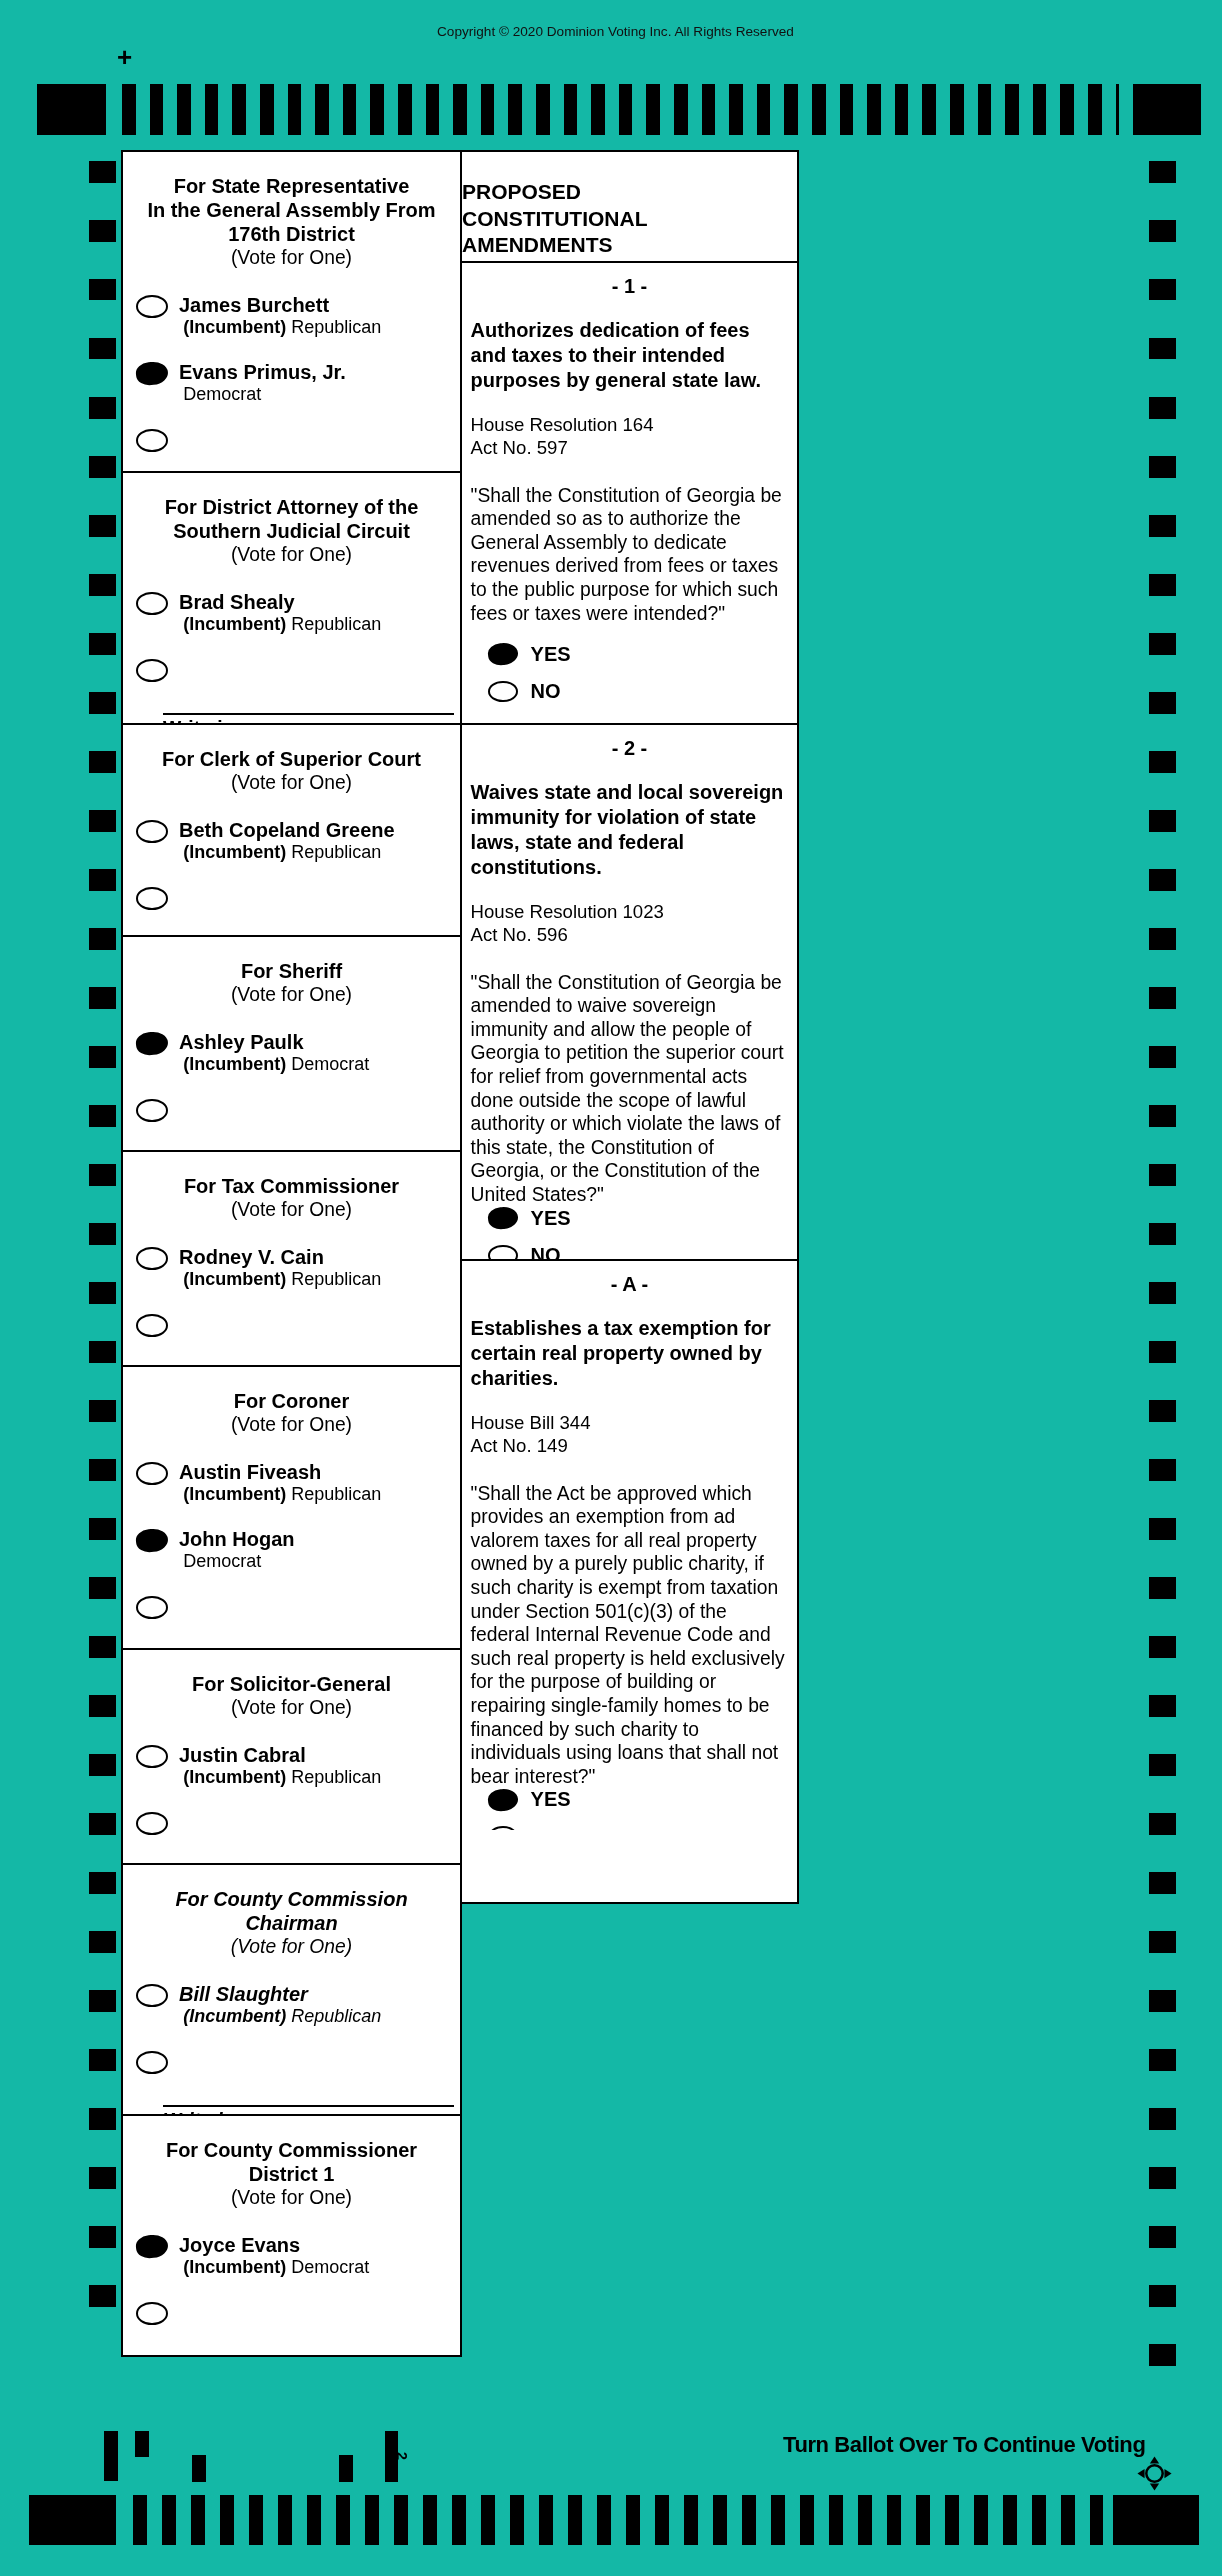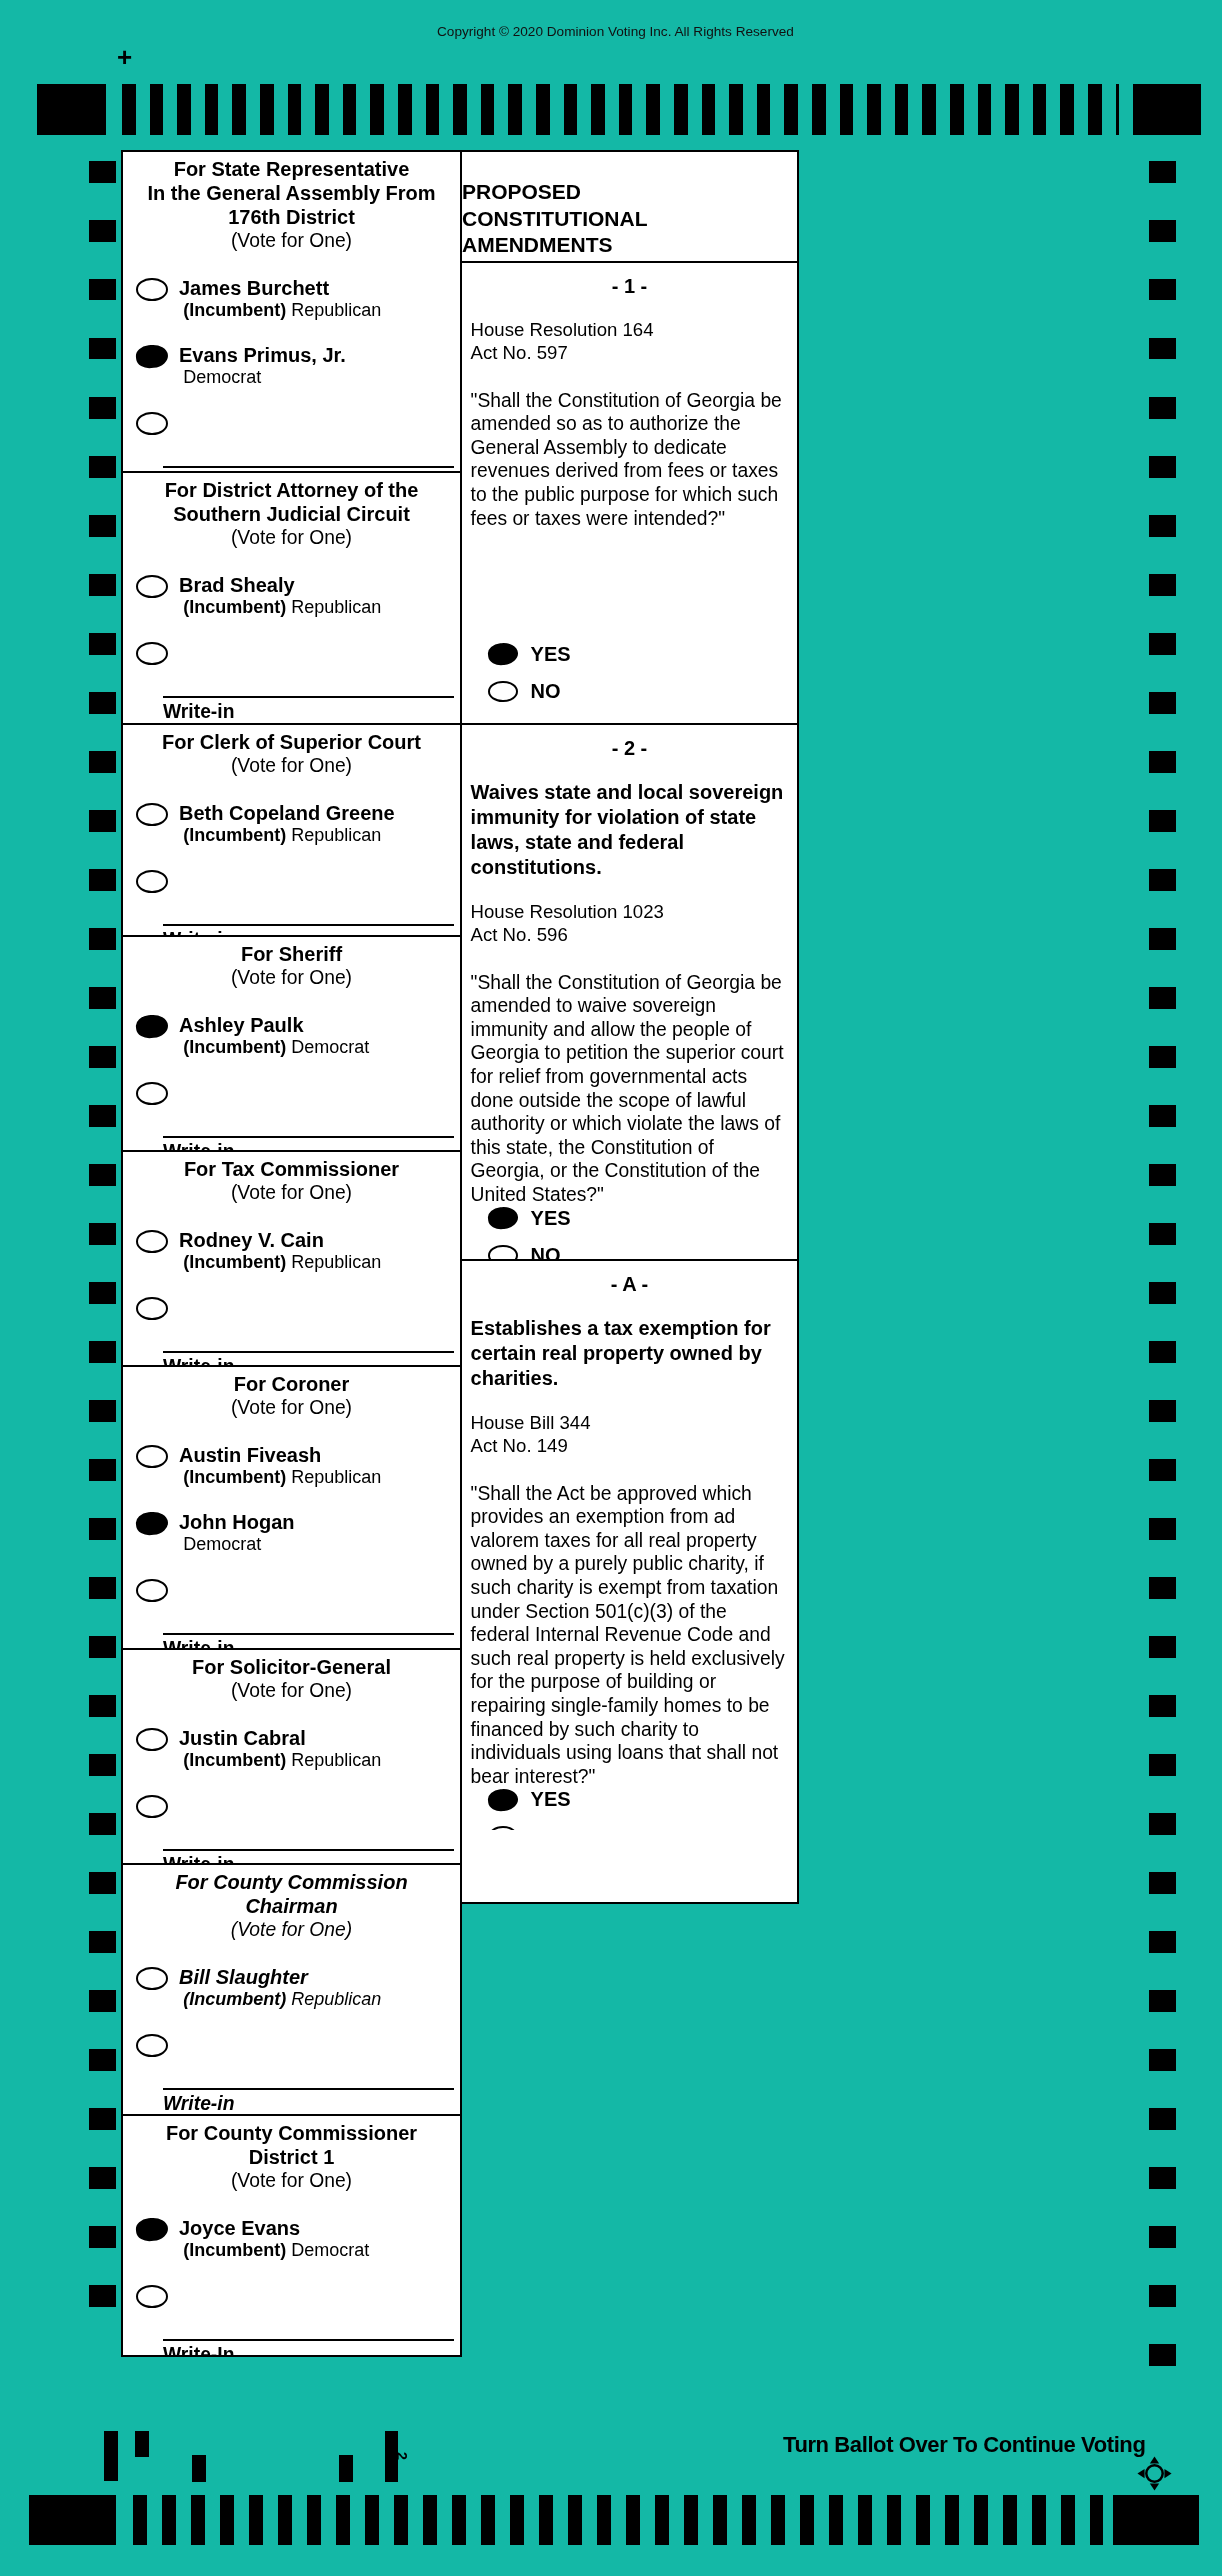--- a/index.html
+++ b/index.html
@@ -29,21 +29,21 @@
   .sheet-mark{position:absolute;left:398px;top:2448px;font-size:14.3px;font-weight:bold;
       transform:rotate(90deg);}
 
   
   .col{position:absolute;top:150px;box-sizing:border-box;border:2.1px solid #000;background:#fff;}
   .col-left{left:121px;width:341px;height:2207px;}
   .col-right{left:460px;width:339px;height:1754px;}
 
   
   .race{box-sizing:border-box;display:flex;flex-direction:column;overflow:hidden;
-        border-top:2.9px solid #000;padding-top:4px;}
+        border-top:2.9px solid #000;padding-top:21px;}
   .race:first-child{border-top:none;}
   .race-title{font-size:20px;font-weight:bold;text-align:center;line-height:24px;margin:1.4px 4.3px 0;}
   .race-instruction{font-size:19.3px;text-align:center;line-height:23.6px;margin-bottom:24px;}
   .cand{display:flex;margin:0 5.7px 24px 0;}
   .cand.empty{min-height:31.5px;}
   .bubble{flex:none;width:31.5px;height:23px;border:2.1px solid #000;border-radius:50%;
           background:#fff;box-sizing:border-box;}
   .bubble.filled{background:#000;border-radius:46% 54% 52% 48%;transform:rotate(-6deg);}
   .cand .bubble{margin:1.4px 11.5px 0 13px;}
   .cand-name{font-size:20px;font-weight:bold;line-height:23px;}
@@ -290,20 +290,21 @@
       </section>
     </div>
   <div class="col col-right" id="measures-col">
       <div class="mhead" style="height: 111px;">
         <div>PROPOSED</div>
         <div>CONSTITUTIONAL</div>
         <div>AMENDMENTS</div>
       </div>
       <section class="measure" style="height: 462px;">
         <div class="m-number">- 1 -</div>
+        <div class="m-summary">Authorizes dedication of fees and taxes to their intended purposes by general state law.</div>
         <div class="m-authority">
           <div>House Resolution 164</div>
           <div>Act No. 597</div>
         </div>
         <div class="m-question">"Shall the Constitution of Georgia be amended so as to authorize the General Assembly to dedicate revenues derived from fees or taxes to the public purpose for which such fees or taxes were intended?"</div>
         <div class="m-choices">
           <div class="choice">
             <div class="bubble filled"></div>
             <span class="choice-label">YES</span>
           </div>

